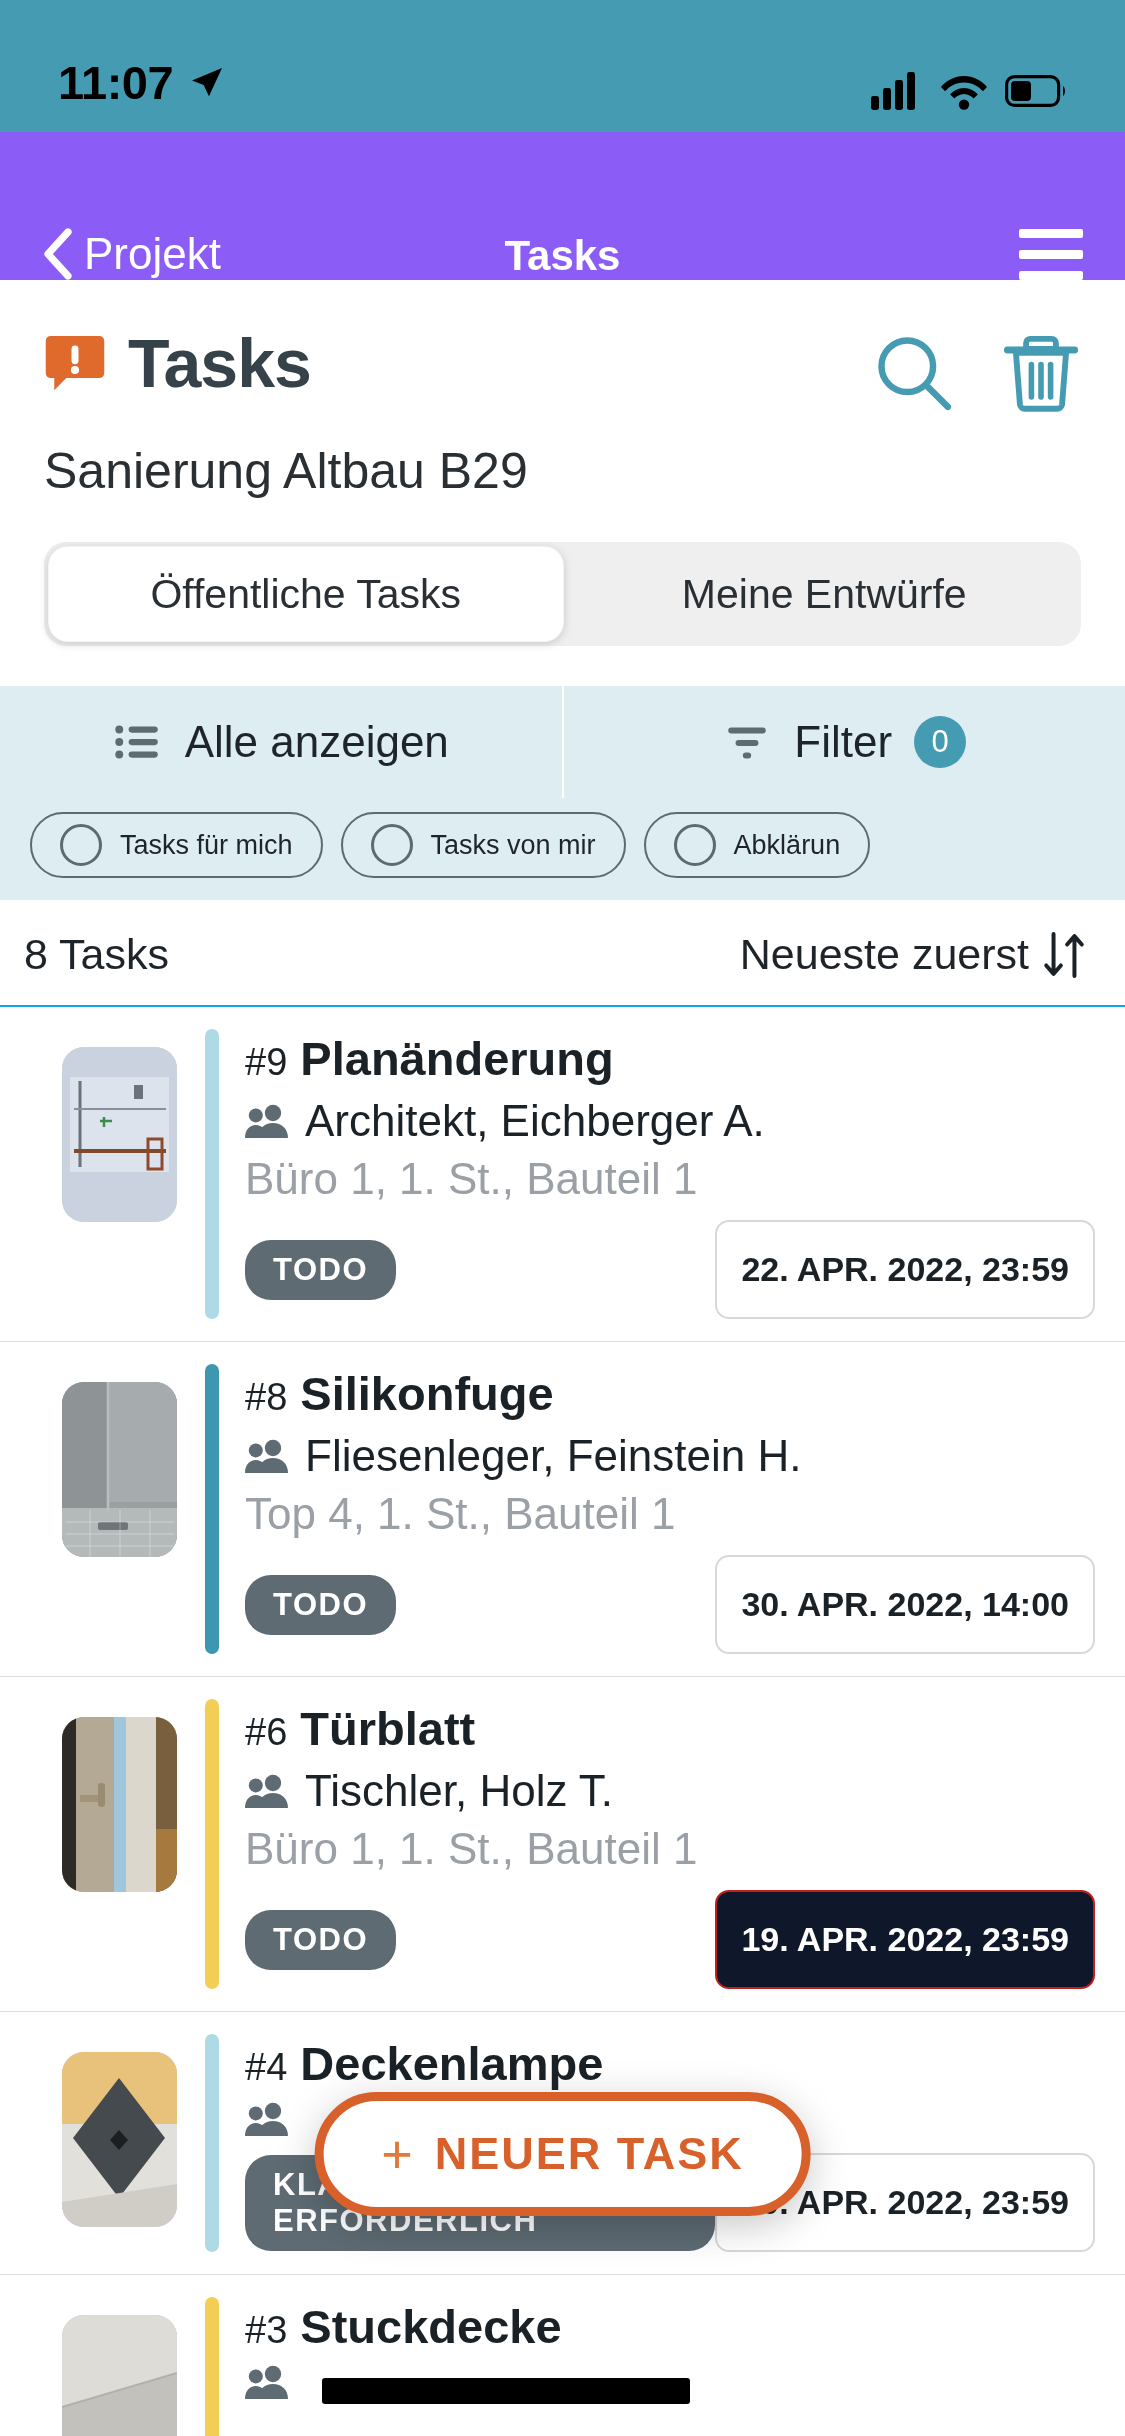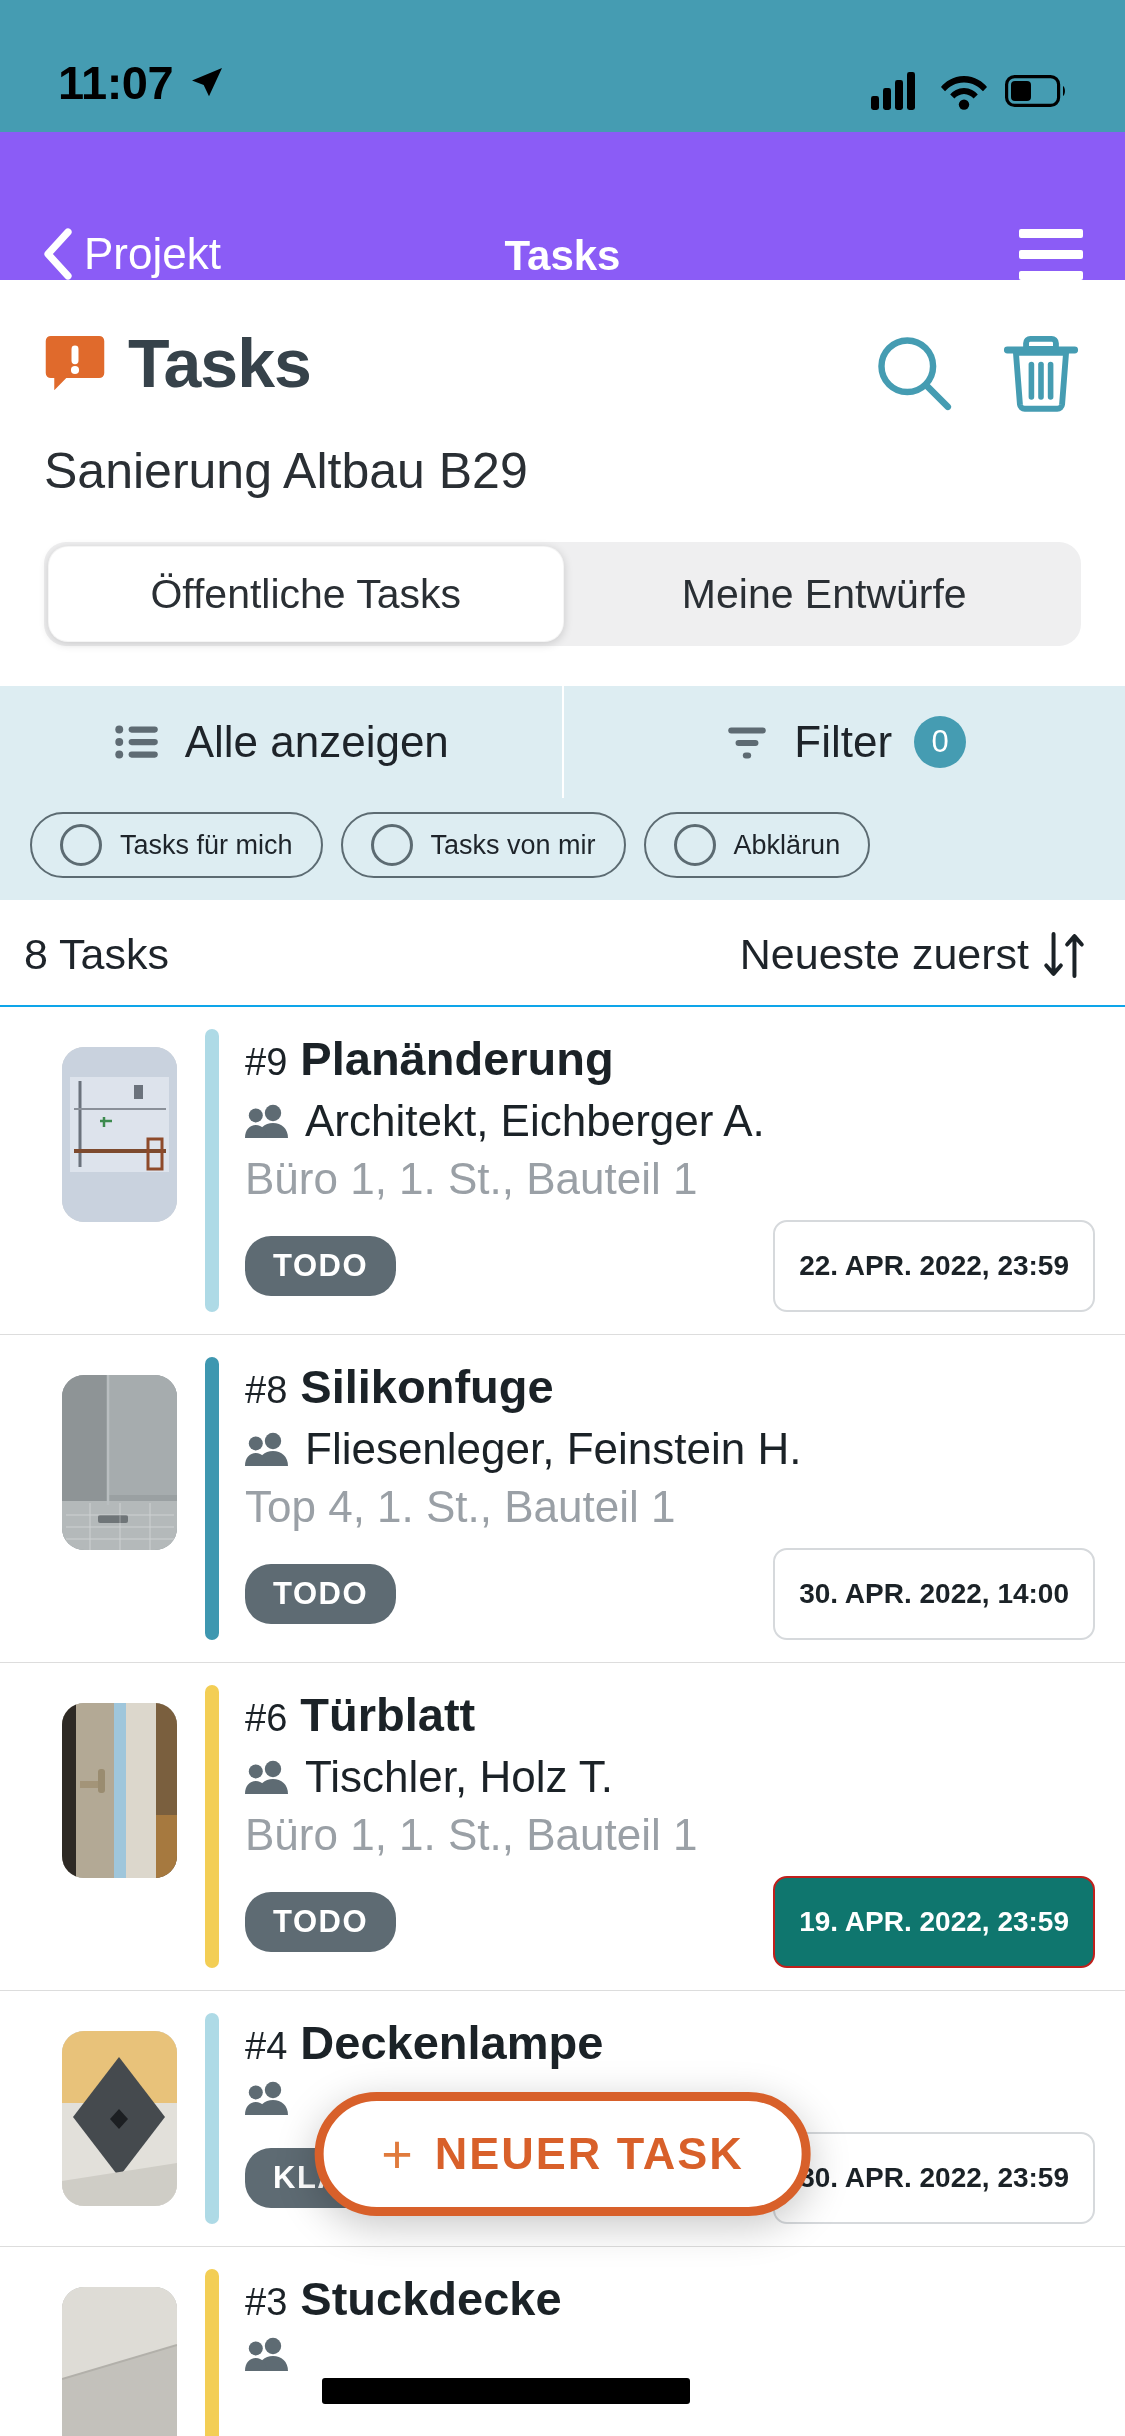--- a/index.html
+++ b/index.html
@@ -106,25 +106,25 @@
     display: flex; align-items: center; gap: 16px; margin-top: 10px;
     font-size: 44px; color: #1B2227; white-space: nowrap;
   }
   .t-location { font-size: 44px; color: #9AA0A6; margin-top: 8px; white-space: nowrap; }
   .t-footer { display: flex; align-items: center; margin-top: 16px; }
   .status-pill {
     background: #5E6B73; color: #fff; font-size: 31px; font-weight: 700;
     letter-spacing: 1.5px; padding: 12px 28px; border-radius: 26px;
   }
   .date-pill {
-    margin-left: auto; font-size: 28px; font-weight: 700; color: #1B2227;
+    margin-left: auto; font-size: 34px; font-weight: 700; color: #1B2227;
     border: 2px solid #D6D9DC; border-radius: 14px; padding: 28px 24px;
     background: #fff; white-space: nowrap;
   }
-  .date-pill.overdue { background: #0f766e; color: #fff; border-color: #C0201C; }
+  .date-pill.overdue { background: #0f172a; color: #fff; border-color: #C0201C; }
 
   
   .fab {
     position: absolute; left: 50%; transform: translateX(-50%);
     top: 2092px; display: flex; align-items: center; gap: 22px;
     background: #fff; border: 9px solid #D8602A; border-radius: 70px;
     padding: 26px 58px; cursor: pointer;
     box-shadow: 0 10px 40px rgba(0,0,0,0.22);
     z-index: 20;
   }

